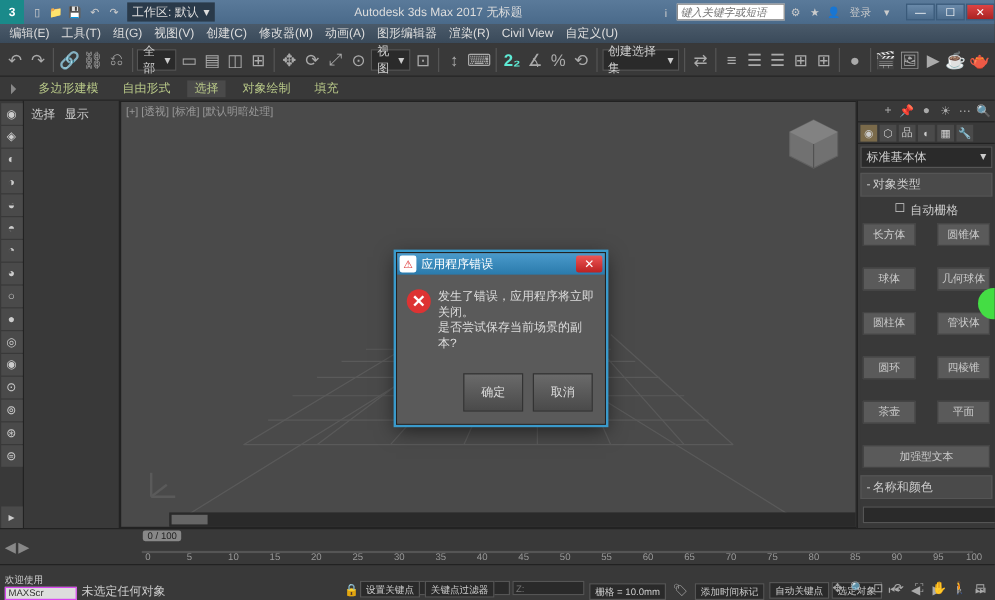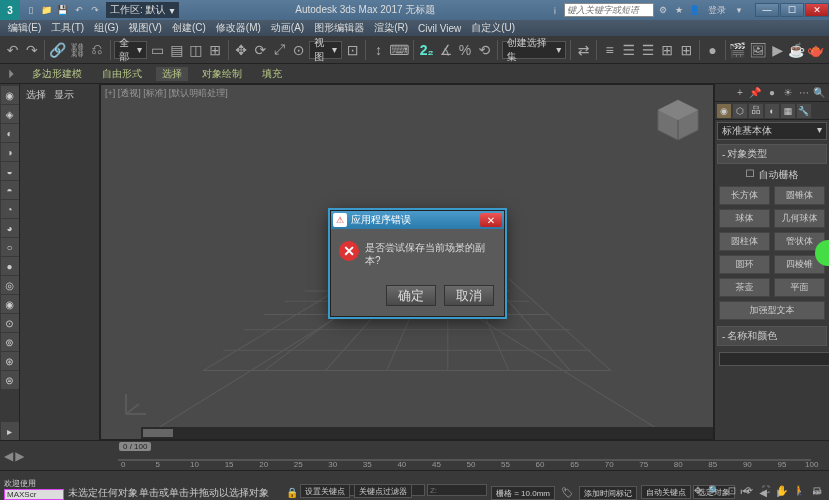--- a/index.html
+++ b/index.html
@@ -40,21 +40,21 @@
 .rp-toolbar{height:18px;display:flex;align-items:center;justify-content:flex-end;gap:2px;padding:0 2px;border-bottom:1px solid #222}
 .rp-tb-btn{width:14px;height:14px;display:flex;align-items:center;justify-content:center;color:#aaa;font-size:10px;cursor:pointer}
 .rp-tabs{height:18px;display:flex;align-items:center;gap:2px;padding:0 2px;border-bottom:1px solid #222}
 .rp-tab{width:14px;height:14px;background:#4a4a4a;display:flex;align-items:center;justify-content:center;font-size:9px;color:#ccc;cursor:pointer}
 .rp-tab.active{background:#7a6a4a}
 .rp-dd{margin:2px;background:#2a2a2a;border:1px solid #555;color:#ccc;padding:1px 4px;font-size:9px;display:flex;justify-content:space-between}
 .rp-section{margin:2px}
 .rp-sec-header{background:#4a4a4a;color:#ccc;padding:2px 4px;font-size:9px;display:flex;align-items:center;gap:2px;border:1px solid #555}
 .rp-sec-body{background:#393939;padding:2px}
 .rp-radio-row{display:flex;gap:4px;padding:2px;color:#ccc;font-size:9px;justify-content:center}
-.rp-btn-grid{display:grid;grid-template-columns:1fr 1fr;gap:4px;margin-top:2px}
+.rp-btn-grid{display:grid;grid-template-columns:1fr 1fr;gap:18px;margin-top:2px}
 .rp-obj-btn{background:#5a5a5a;color:#ccc;padding:2px;font-size:9px;text-align:center;border:1px solid #444;cursor:pointer}
 .rp-color-row{display:flex;gap:2px;align-items:center;margin-top:4px}
 .rp-name-input{flex:1;background:#2a2a2a;border:1px solid #555;height:14px}
 .timeline-area{height:30px;background:#393939;display:flex;border-top:1px solid #222}
 .tl-left{width:100px;display:flex;align-items:center;padding:0 4px;gap:2px}
 .tl-ruler{flex:1;position:relative;background:#2a2a2a;border:1px solid #555;margin:18px}
 .tl-tick{position:absolute;top:0;bottom:0;border-left:1px solid #666;color:#999;font-size:8px;padding-left:1px}
 .tl-slider{position:absolute;left:0;top:-18px;background:#888;padding:0 4px;font-size:8px;color:#222;border-radius:2px}
 .statusbar{height:30px;background:#393939;display:flex;align-items:flex-end;border-top:1px solid #222;padding:0 4px;gap:4px}
 .sb-left{width:60px;display:flex;flex-direction:column}
@@ -68,21 +68,21 @@
 .sb-field{background:#2a2a2a;border:1px solid #555;color:#ccc;font-size:8px;padding:1px 4px;height:14px;display:flex;align-items:center}
 
 .dialog{position:absolute;left:330px;top:210px;width:175px;background:#5a5a5a;border:1px solid #222;box-shadow:0 0 0 2px #3a9acb,0 4px 16px rgba(0,0,0,0.6)}
 .dlg-title{height:18px;background:linear-gradient(#4a9acb,#2a7aab);display:flex;align-items:center;padding:0 2px;color:#fff;font-size:9px}
 .dlg-title-icon{width:14px;height:14px;background:#fff;border-radius:2px;margin-right:4px;display:flex;align-items:center;justify-content:center;color:#d33;font-size:9px}
 .dlg-close{margin-left:auto;width:22px;height:14px;background:linear-gradient(#e55,#b22);border-radius:2px;display:flex;align-items:center;justify-content:center;color:#fff;font-size:10px;cursor:pointer}
 .dlg-body{padding:12px 8px;display:flex;gap:6px;background:#5a5a5a}
 .dlg-icon{width:20px;height:20px;background:#d33;border-radius:50%;display:flex;align-items:center;justify-content:center;color:#fff;font-size:14px;font-weight:bold;flex-shrink:0}
 .dlg-text{color:#ddd;font-size:9px;line-height:1.3}
 .dlg-buttons{display:flex;justify-content:flex-end;gap:8px;padding:6px 10px 10px;background:#5a5a5a}
-.dlg-btn{width:50px;height:21px;background:linear-gradient(#6a6a6a,#4a4a4a);border:1px solid #333;color:#ddd;font-size:13px;display:flex;align-items:center;justify-content:center;cursor:pointer}
+.dlg-btn{width:50px;height:32px;background:linear-gradient(#6a6a6a,#4a4a4a);border:1px solid #333;color:#ddd;font-size:10px;display:flex;align-items:center;justify-content:center;cursor:pointer}
 .green-bubble{position:absolute;right:0;top:240px;width:14px;height:26px;background:#4d4;border-radius:14px 0 0 14px}
 .vp-scroll{position:absolute;bottom:0;left:40px;right:0;height:12px;background:#2a2a2a;display:flex;align-items:center}
 .vp-scroll-thumb{width:30px;height:8px;background:#666;margin-left:2px}
 svg line{stroke:#5a5a5a}
 </style>
 </head>
 <body>
 
 <div class="titlebar">
   <div class="app-icon">
@@ -356,21 +356,20 @@
   </div>
 </div>
 
 <div class="statusbar">
   <div class="sb-left">
     <span class="sb-welcome">欢迎使用</span>
     <span class="sb-maxscript">MAXScr</span>
   </div>
   <div class="sb-info">
     <span>未选定任何对象</span>
-    <span>单击或单击并拖动以选择对象</span>
   </div>
   <div class="sb-coords">
     <span class="sb-btn">🔒</span>
     <input class="sb-coord" placeholder="X:" style="">
     <input class="sb-coord" placeholder="Y:" style="">
     <input class="sb-coord" placeholder="Z:" style="">
   </div>
   <div class="sb-field">栅格 = 10.0mm</div>
   <span class="sb-btn">🏷</span>
   <div class="sb-field">添加时间标记</div>
@@ -401,20 +400,21 @@
 
 <div class="dialog">
   <div class="dlg-title">
     <div class="dlg-title-icon">⚠</div>
     <span>应用程序错误</span>
     <div class="dlg-close">✕</div>
   </div>
   <div class="dlg-body">
     <div class="dlg-icon">✕</div>
     <div class="dlg-text">
+      <div>发生了错误，应用程序将立即关闭。</div>
       <div>是否尝试保存当前场景的副本?</div>
     </div>
   </div>
   <div class="dlg-buttons">
     <div class="dlg-btn">确定</div>
     <div class="dlg-btn">取消</div>
   </div>
 </div>
 
 <div class="green-bubble"></div>

